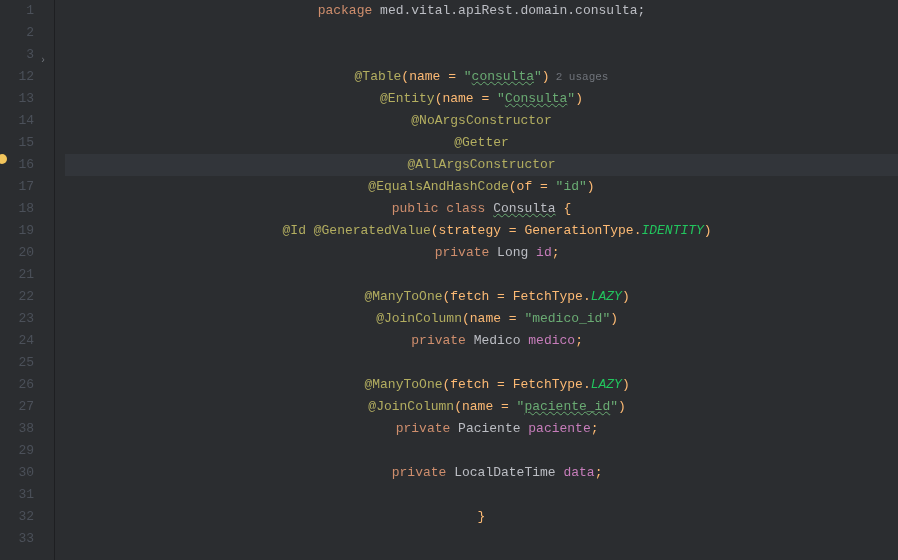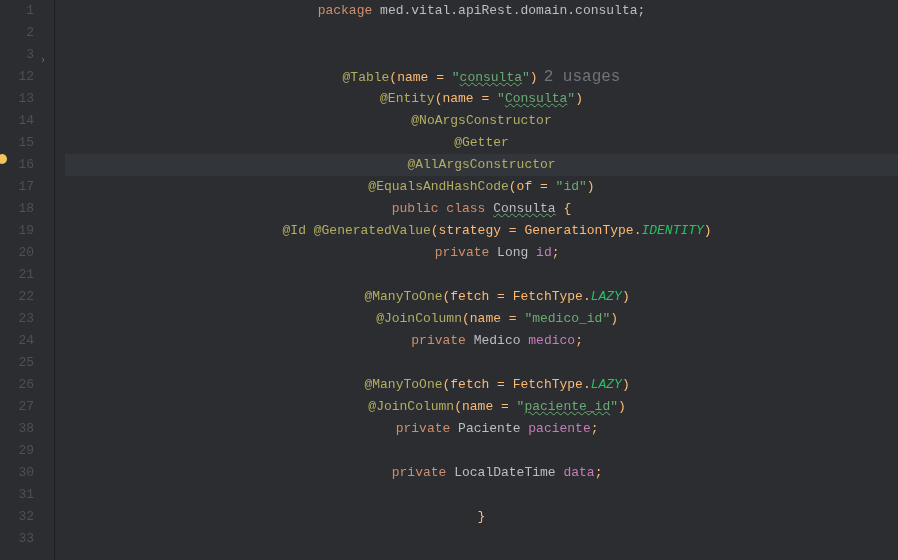--- a/index.html
+++ b/index.html
@@ -44,21 +44,21 @@
       background: #32353a;
     }
     .keyword { color: #cf8e6d; }
     .annotation { color: #b3ae60; }
     .string { color: #6aab73; }
     .string-underline { text-decoration: underline wavy #6aab73; text-decoration-thickness: 1px; }
     .type { color: #bcbec4; }
     .field { color: #c77dbb; margin-top: 10px; }
     .static-field { color: #22c55e; font-style: italic; }
     .punct { color: #fdba74; }
-    .hint { color: #6f737a; font-size: 16px; margin-left: 6px; }
+    .hint { color: #6f737a; font-size: 11px; margin-left: 6px; }
     .class-name { color: #bcbec4; }
     .class-underline { text-decoration: underline wavy #6aab73; text-decoration-thickness: 1px; }
     .fold-icon {
       position: absolute;
       left: 40px;
       color: #6f737a;
       cursor: pointer;
       font-size: 10px;
     }
     .fold-box {

